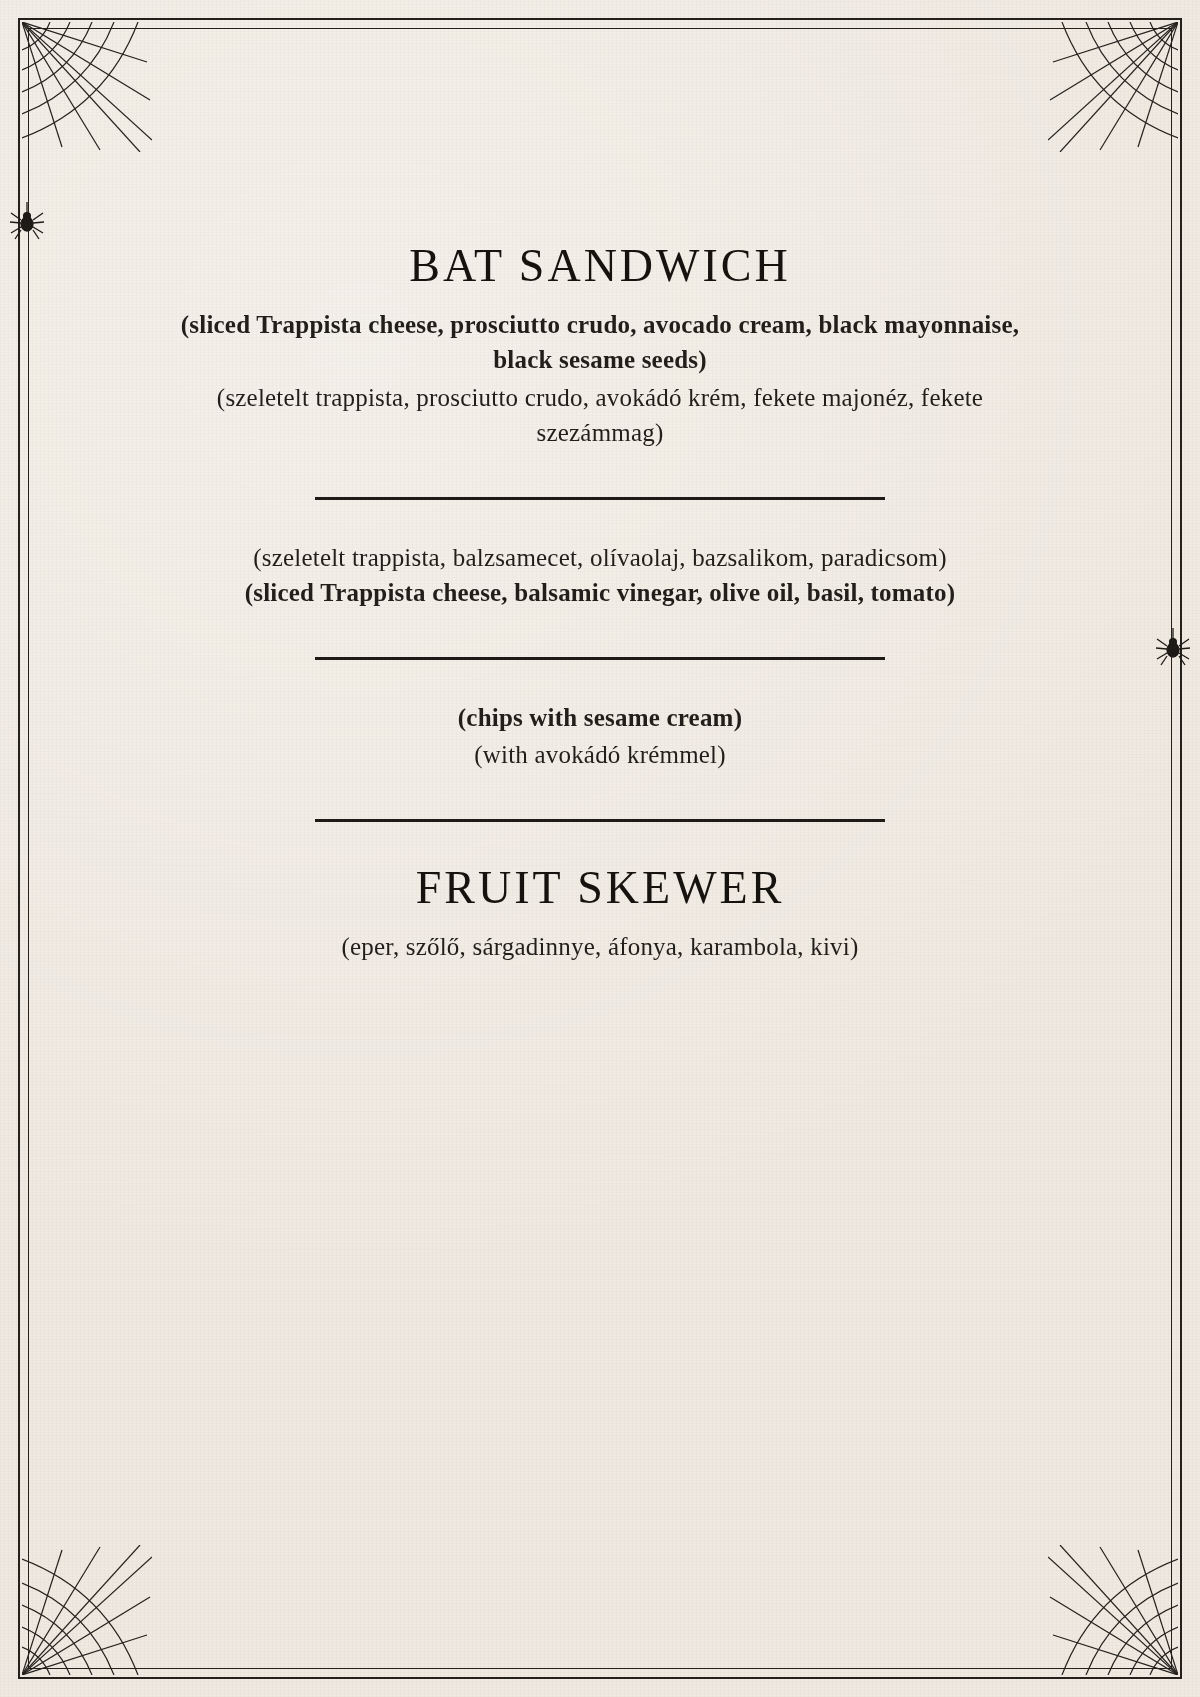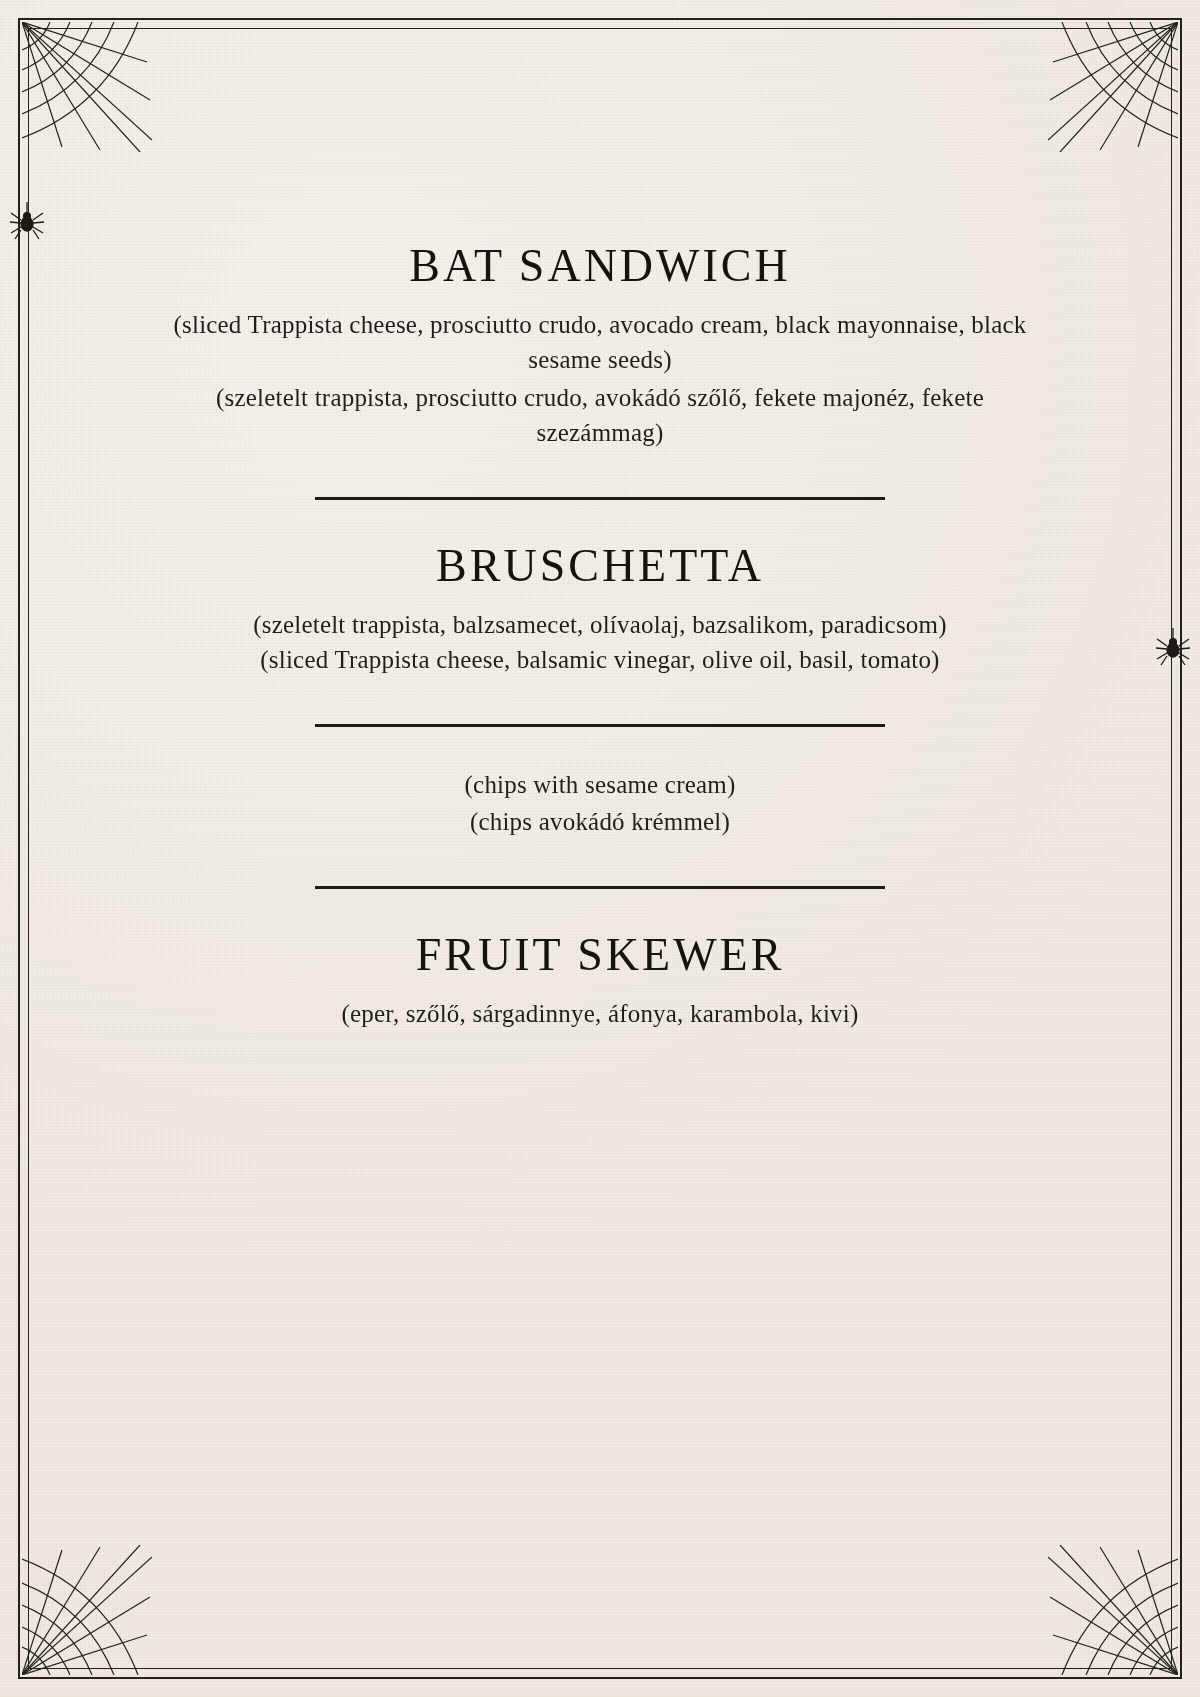--- a/index.html
+++ b/index.html
@@ -90,21 +90,21 @@
   }
 
   .item-desc {
     font-size: 25px;
     line-height: 1.42;
     margin: 0 auto;
     max-width: 880px;
     color: #221f1b;
     letter-spacing: 0.2px;
   }
-  .item-desc.en { margin-bottom: 2px; }
+  .item-desc.en { margin-bottom: 2px; font-weight: bold; }
 
   .divider {
     width: 570px;
     height: 0;
     border-top: 3px solid #1d1a17;
     margin: 46px auto 40px auto;
   }
 
   .sp-title { margin-top: 0; }
 </style>
@@ -194,36 +194,35 @@
       <path d="M25 18 L35 11 M25 21 L36 20 M25 25 L35 31 M25 28 L31 37"></path>
       <path d="M19 11 L19 0"></path>
     </svg>
   </div>
 
   <div class="content">
 
     <div class="item">
       <h2 class="item-title sp-title">BAT SANDWICH</h2>
       <p class="item-desc en">(sliced Trappista cheese, prosciutto crudo, avocado cream, black mayonnaise, black sesame seeds)</p>
-      <p class="item-desc hu">(szeletelt trappista, prosciutto crudo, avokádó szőlő, fekete majonéz, fekete szezámmag)</p>
+      <p class="item-desc hu">(szeletelt trappista, prosciutto crudo, avokádó krém, fekete majonéz, fekete szezámmag)</p>
     </div>
 
     <div class="divider"></div>
 
     <div class="item">
-      <h2 class="item-title">BRUSCHETTA</h2>
       <p class="item-desc hu">(szeletelt trappista, balzsamecet, olívaolaj, bazsalikom, paradicsom)</p>
       <p class="item-desc en">(sliced Trappista cheese, balsamic vinegar, olive oil, basil, tomato)</p>
     </div>
 
     <div class="divider"></div>
 
     <div class="item">
       <p class="item-desc en">(chips with sesame cream)</p>
-      <p class="item-desc hu">(chips avokádó krémmel)</p>
+      <p class="item-desc hu">(with avokádó krémmel)</p>
     </div>
 
     <div class="divider"></div>
 
     <div class="item">
       <h2 class="item-title">FRUIT SKEWER</h2>
       <p class="item-desc hu">(eper, szőlő, sárgadinnye, áfonya, karambola, kivi)</p>
     </div>
 
   </div>

